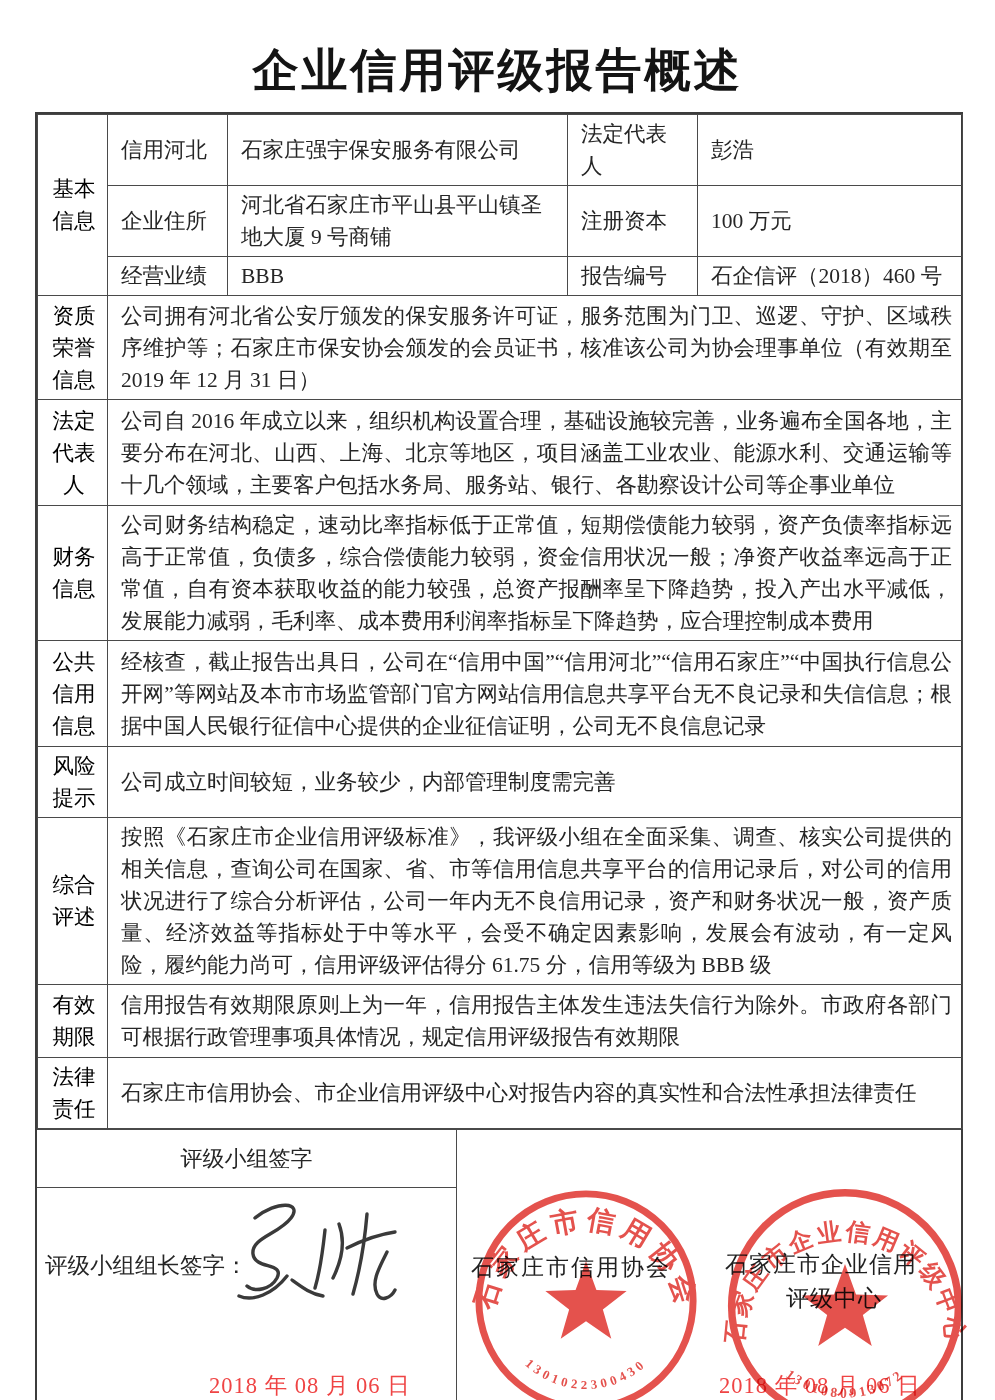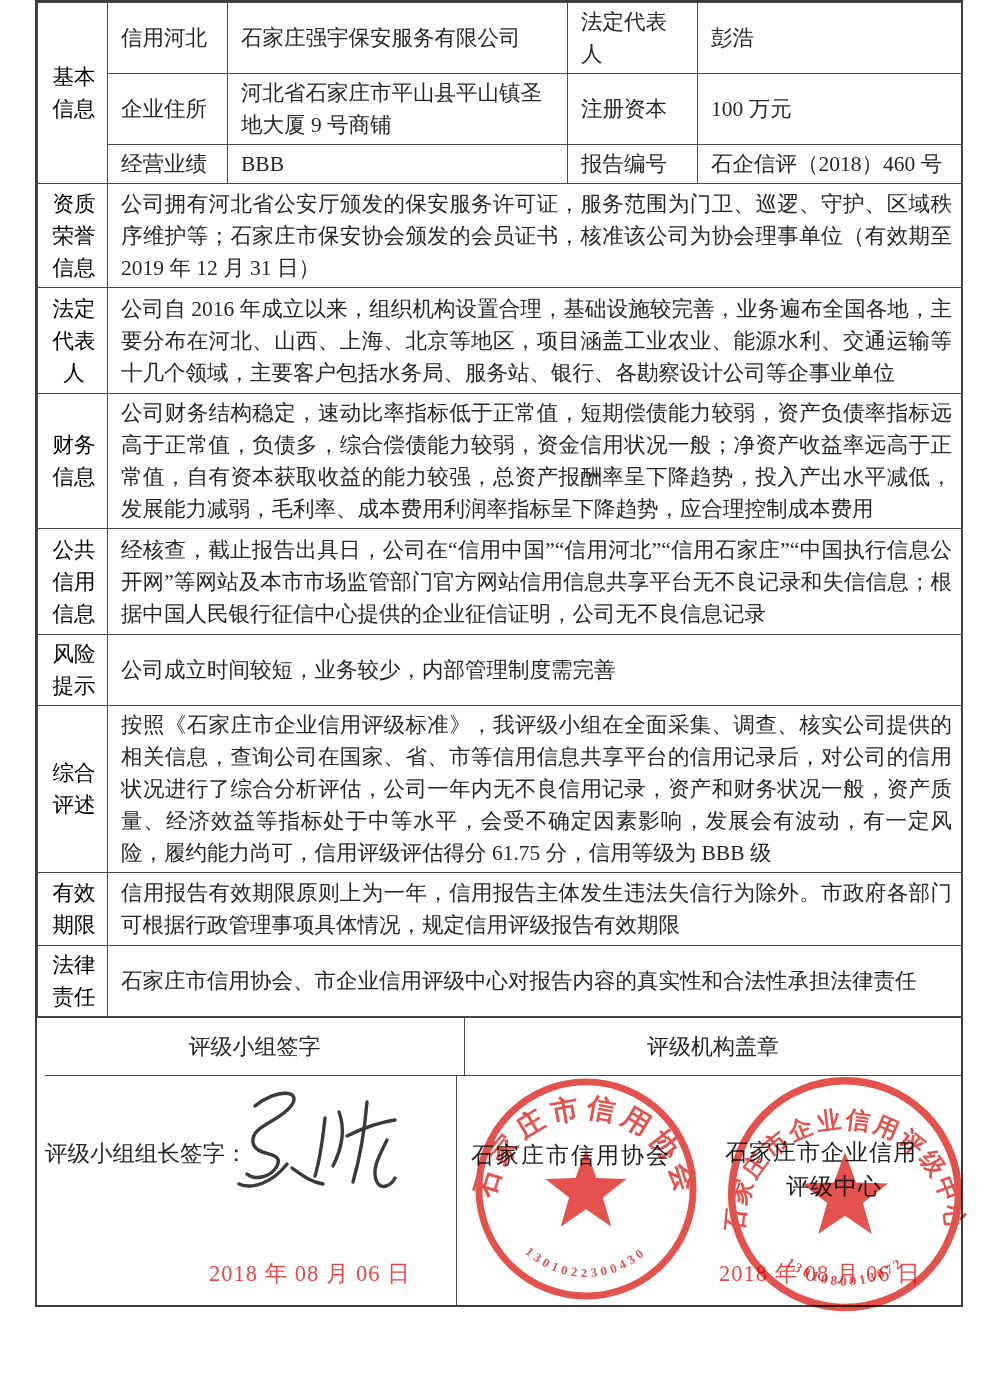--- a/index.html
+++ b/index.html
@@ -25,21 +25,21 @@
   td.rlabel{
     text-align:center;padding:3px 6px;line-height:34px;color:#000000;
   }
   td.flabel{padding-left:14px;}
   td.sectext{text-align:justify;padding-right:14px;}
   tr.h52{height:52px}tr.h66{height:66px}tr.h38{height:38px}
   tr.h104{height:104px}tr.h106{height:106px}tr.h129{height:129px}
   tr.h106b{height:106px}tr.h65{height:65px}tr.h162{height:162px}
   tr.h73{height:73px}tr.h60{height:60px}
   
-  .sig-head{display:flex;border-top:1.5px solid #4a4a4a;padding-left:8px;}
+  .sig-head{display:flex;border-top:1.5px solid #4a4a4a;}
   .sig-head .sh{
     box-sizing:border-box;height:58px;display:flex;align-items:center;justify-content:center;
     font-size:22px;border-bottom:1.5px solid #4a4a4a;
   }
   .sig-head .sh-l{width:420px;border-right:1.5px solid #4a4a4a;}
   .sig-head .sh-r{flex:1;}
   .sig-body{display:flex;height:229px;}
   .sig-l{position:relative;width:420px;box-sizing:border-box;border-right:1.5px solid #4a4a4a;}
   .sig-r{position:relative;flex:1;overflow:visible;}
   .leader-label{position:absolute;left:8px;top:62px;font-size:22.5px;white-space:nowrap;font-family:Liberation Mono, monospace;}
@@ -52,20 +52,21 @@
   .org2{left:268px;top:60px;text-align:center;line-height:34px;letter-spacing:1px;}
   .stamp{position:absolute;mix-blend-mode:multiply;opacity:0.92;z-index:2;}
   .stamp-1{left:10px;top:-8px;width:238px;height:238px;}
   .stamp-2{left:262px;top:-10px;width:252px;height:252px;}
   .stamp text{font-family:"Liberation Serif","DejaVu Serif",serif;font-weight:700;}
 </style>
 </head>
 <body>
 
 <div class="page">
+  <h1 class="title">企业信用评级报告概述</h1>
 
   <div class="doc">
     <table class="main">
       <colgroup>
         <col style="width:70px">
           <col style="width:120px">
           <col style="width:340px">
         <col style="width:130px">
           <col style="width:265px">
       </colgroup>
@@ -119,21 +120,20 @@
       </tr>
       <tr class="h60">
         <td class="rlabel">法律责任</td>
         <td class="sectext" colspan="4">石家庄市信用协会、市企业信用评级中心对报告内容的真实性和合法性承担法律责任</td>
       </tr>
     </tbody>
       </table>
 
     <div class="sig-head">
       <div class="sh sh-l">评级小组签字</div>
-      <div class="sh sh-r">评级机构盖章</div>
     </div>
 
     <div class="sig-body">
       <div class="sig-l">
         <span class="leader-label">评级小组组长签字：</span>
         <svg class="sign-svg" width="180" height="120" viewBox="0 0 180 120">
           <g fill="none" stroke="#3a3a3a" stroke-width="3.4" stroke-linecap="round">
             <path d="M26,22 C48,4 74,6 62,22 C50,38 22,42 24,58 C26,74 56,66 48,82 C42,93 26,97 18,90"></path>
             <path d="M58,80 C44,98 24,106 10,100"></path>
             <path d="M63,84 C74,92 82,98 94,100"></path>

